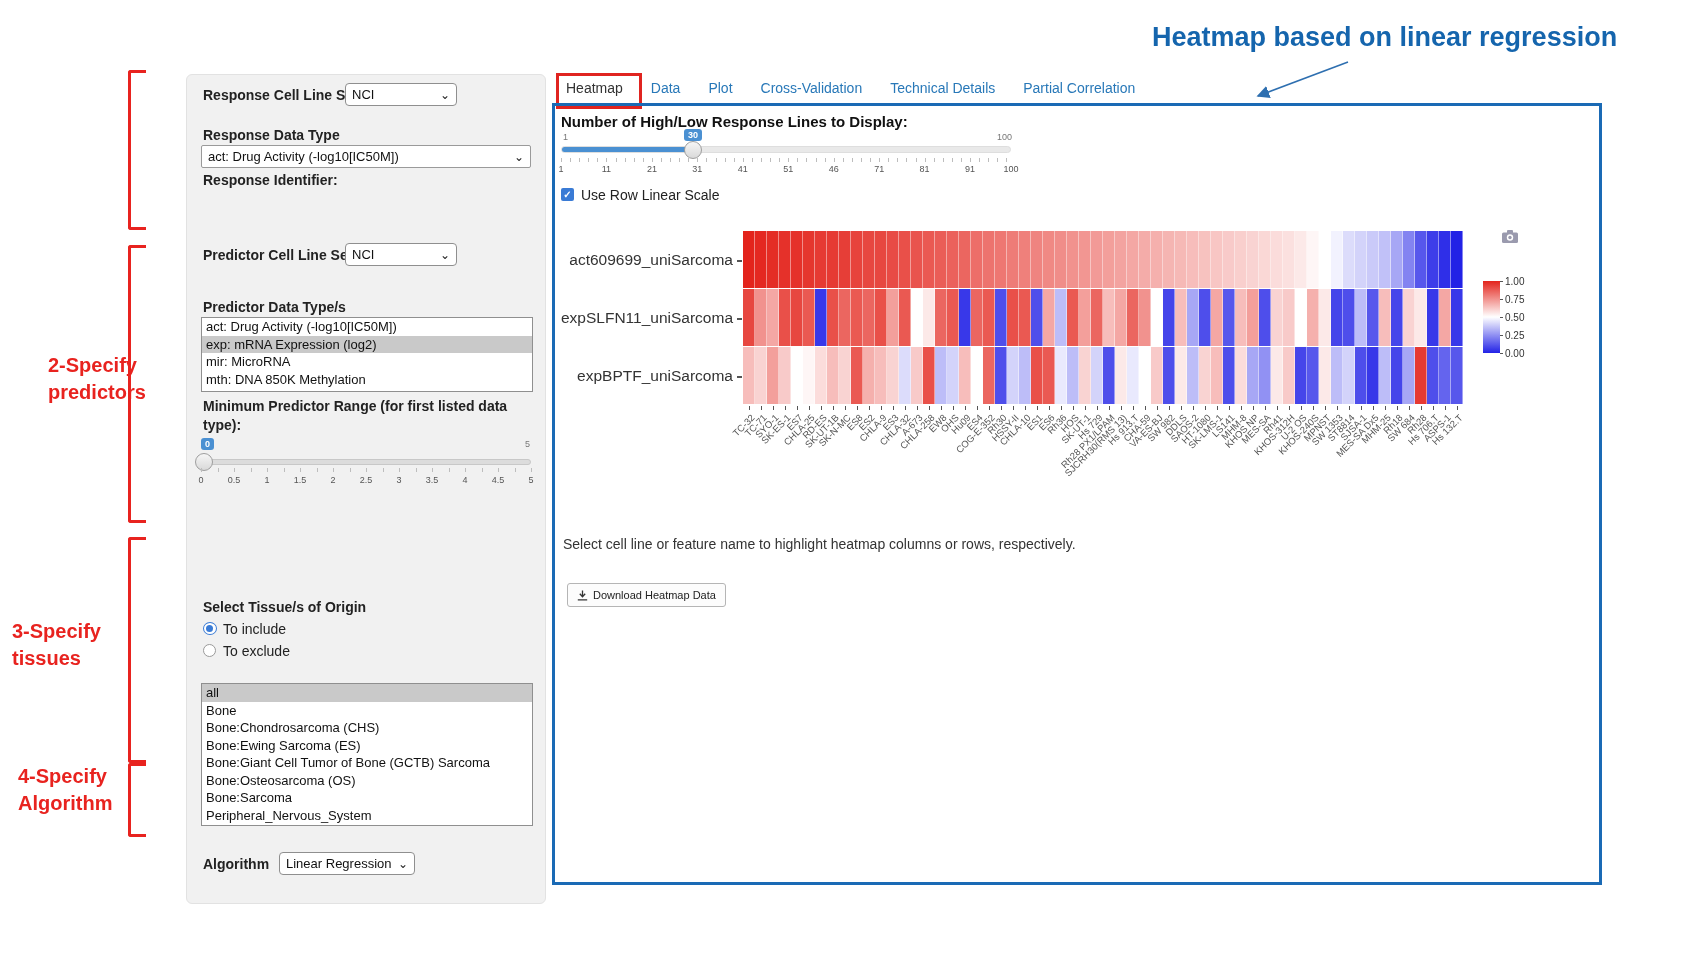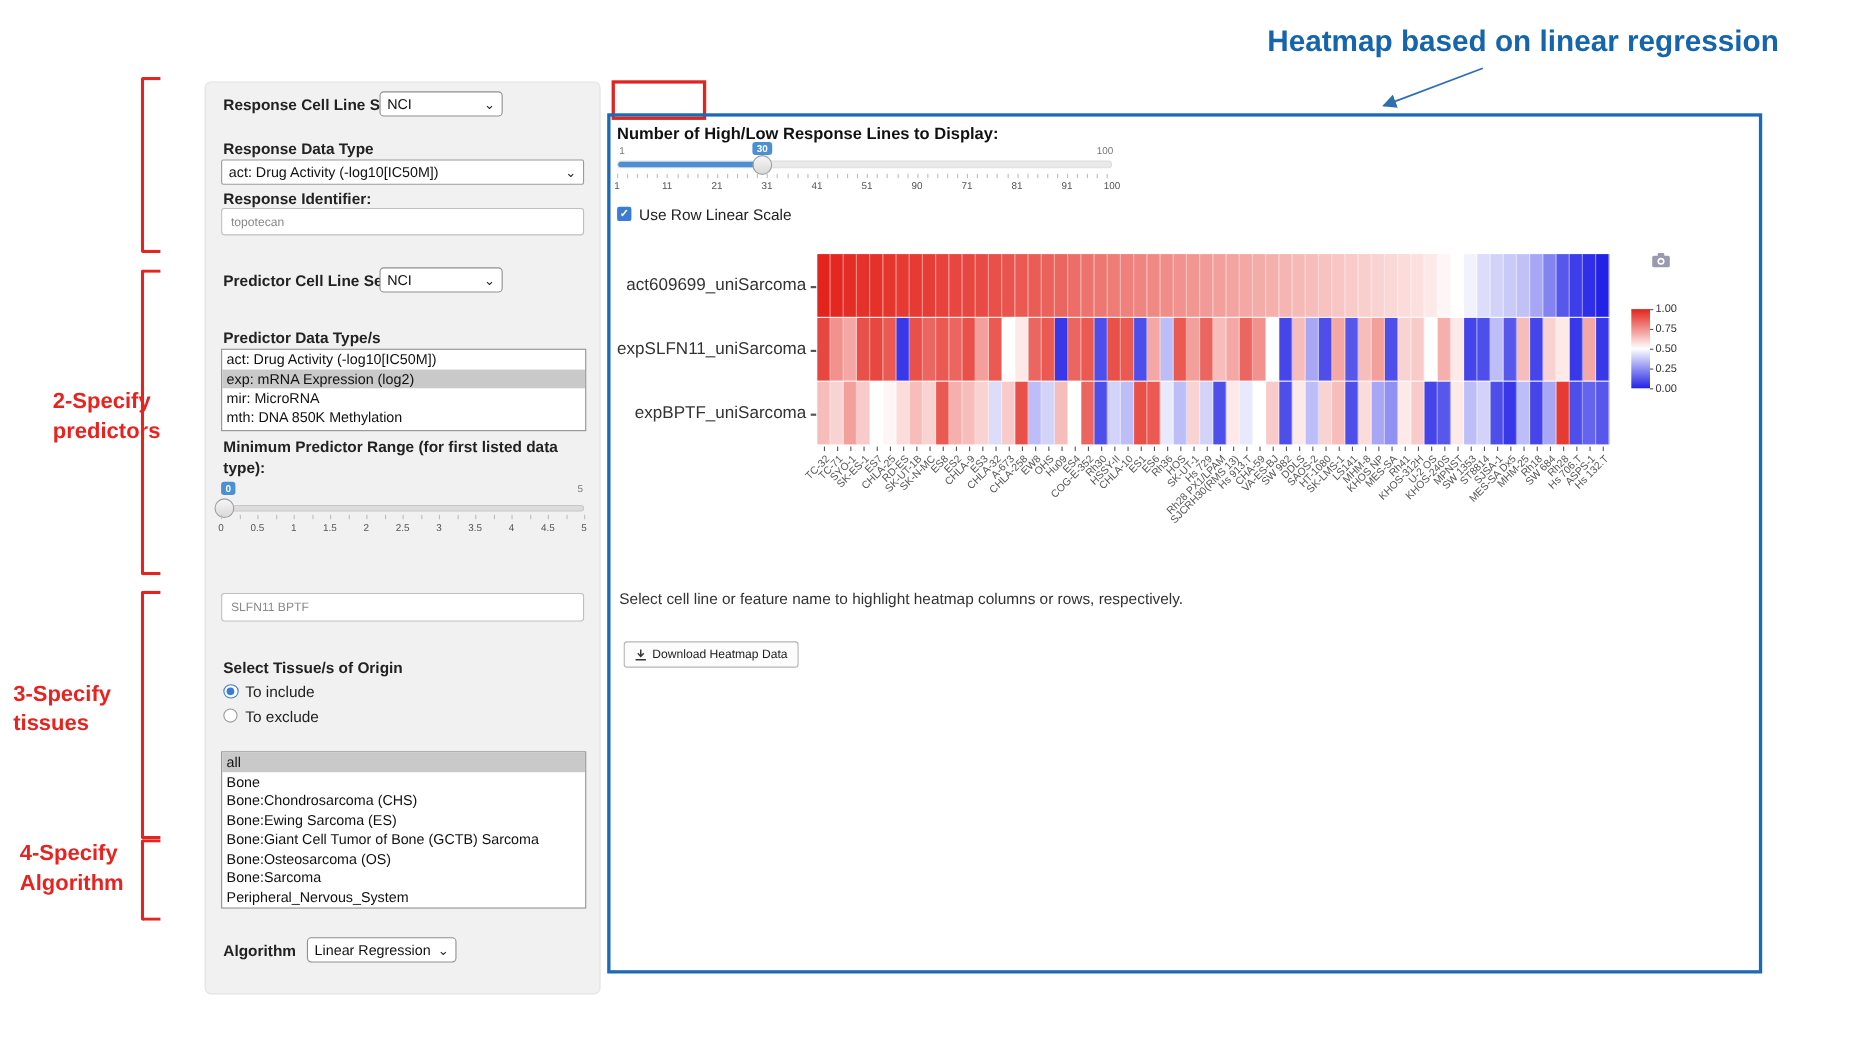--- a/index.html
+++ b/index.html
@@ -114,23 +114,20 @@
       <span class="chev">⌄</span>
     </div>
 
     <div class="fl" style="left:16px;top:52px;">Response Data Type</div>
     <div class="sel square" style="left:14px;top:70px;width:330px;">
       <span>act: Drug Activity (-log10[IC50M])</span>
       <span class="chev">⌄</span>
     </div>
 
     <div class="fl" style="left:16px;top:97px;">Response Identifier:</div>
-    <div class="tin" style="left:14px;top:114px;width:330px;height:25px;">
-      <span>topotecan</span>
-    </div>
 
     <div class="fl" style="left:16px;top:172px;">Predictor Cell Line Set</div>
     <div class="sel" style="left:158px;top:168px;width:112px;">
       <span>NCI</span>
       <span class="chev">⌄</span>
     </div>
 
     <div class="fl" style="left:16px;top:224px;">Predictor Data Type/s</div>
     <div class="lbox" id="pdt-listbox" style="left:14px;top:242px;width:330px;height:73px;">
         <div class="opt">act: Drug Activity (-log10[IC50M])</div>
@@ -138,23 +135,20 @@
         <div class="opt">mir: MicroRNA</div>
         <div class="opt">mth: DNA 850K Methylation</div>
       </div>
 
     <div class="fl" style="left:16px;top:322px;width:330px;line-height:19px;">Minimum Predictor Range (for first listed data type):</div>
     <div class="vbadge" style="left:14px;top:363px;">0</div>
     <div class="minmax" style="left:338px;top:364px;">5</div>
     <div class="mtrack" style="left:14px;top:384px;width:330px;"></div>
     <div class="handle" style="left:8px;top:378px;"></div>
 
-    <div class="tin" style="left:14px;top:464px;width:330px;height:26px;">
-      <span>SLFN11 BPTF</span>
-    </div>
 
     <div class="fl" style="left:16px;top:524px;">Select Tissue/s of Origin</div>
     <div class="radio sel" style="left:16px;top:547px;"></div>
     <div class="rlabel" style="left:36px;top:546px;">To include</div>
     <div class="radio" style="left:16px;top:569px;"></div>
     <div class="rlabel" style="left:36px;top:568px;">To exclude</div>
 
     <div class="lbox" id="tissue-listbox" style="left:14px;top:608px;width:330px;height:141px;">
         <div class="opt selected">all</div>
         <div class="opt">Bone</div>
@@ -200,20 +194,28 @@
         <div class="pip-label" style="left: 146px; top: 400px;">2</div>
         <div class="pip-label" style="left: 179px; top: 400px;">2.5</div>
         <div class="pip-label" style="left: 212px; top: 400px;">3</div>
         <div class="pip-label" style="left: 245px; top: 400px;">3.5</div>
         <div class="pip-label" style="left: 278px; top: 400px;">4</div>
         <div class="pip-label" style="left: 311px; top: 400px;">4.5</div>
         <div class="pip-label" style="left: 344px; top: 400px;">5</div>
       </div>
     </div>
 
+  <div class="rtabs" id="rtabs">
+      <div class="rtab active">Heatmap</div>
+      <div class="rtab">Data</div>
+      <div class="rtab">Plot</div>
+      <div class="rtab">Cross-Validation</div>
+      <div class="rtab">Technical Details</div>
+      <div class="rtab">Partial Correlation</div>
+    </div>
 
   <div class="rbox">
     <div class="rlab-bold" style="left:6px;top:7px;">Number of High/Low Response Lines to Display:</div>
     <div class="minmax" style="left:8px;top:26px;">1</div>
     <div class="minmax" style="left:442px;top:26px;">100</div>
     <div class="vbadge" style="left:129px;top:23px;">30</div>
     <div class="btrack" style="left:6px;top:40px;width:450px;">
       <div class="bfill" style="width:29.3%;"></div>
     </div>
     <div class="handle" style="left:129px;top:35px;"></div>
@@ -267,21 +269,21 @@
         <div class="pip" style="left: 424.182px; top: 52px;"></div>
         <div class="pip" style="left: 433.273px; top: 52px;"></div>
         <div class="pip" style="left: 442.364px; top: 52px;"></div>
         <div class="pip" style="left: 451.455px; top: 52px;"></div>
         <div class="pip-label" style="left: 6px; top: 58px;">1</div>
         <div class="pip-label" style="left: 51.4545px; top: 58px;">11</div>
         <div class="pip-label" style="left: 96.9091px; top: 58px;">21</div>
         <div class="pip-label" style="left: 142.364px; top: 58px;">31</div>
         <div class="pip-label" style="left: 187.818px; top: 58px;">41</div>
         <div class="pip-label" style="left: 233.273px; top: 58px;">51</div>
-        <div class="pip-label" style="left: 278.727px; top: 58px;">90</div>
+        <div class="pip-label" style="left: 278.727px; top: 58px;">46</div>
         <div class="pip-label" style="left: 324.182px; top: 58px;">71</div>
         <div class="pip-label" style="left: 369.636px; top: 58px;">81</div>
         <div class="pip-label" style="left: 415.091px; top: 58px;">91</div>
         <div class="pip-label" style="left: 456px; top: 58px;">100</div>
       </div>
 
     <div class="cbx" style="left:6px;top:82px;">
       <span>✓</span>
     </div>
     <div class="cbx-label" style="left:26px;top:81px;">Use Row Linear Scale</div>

